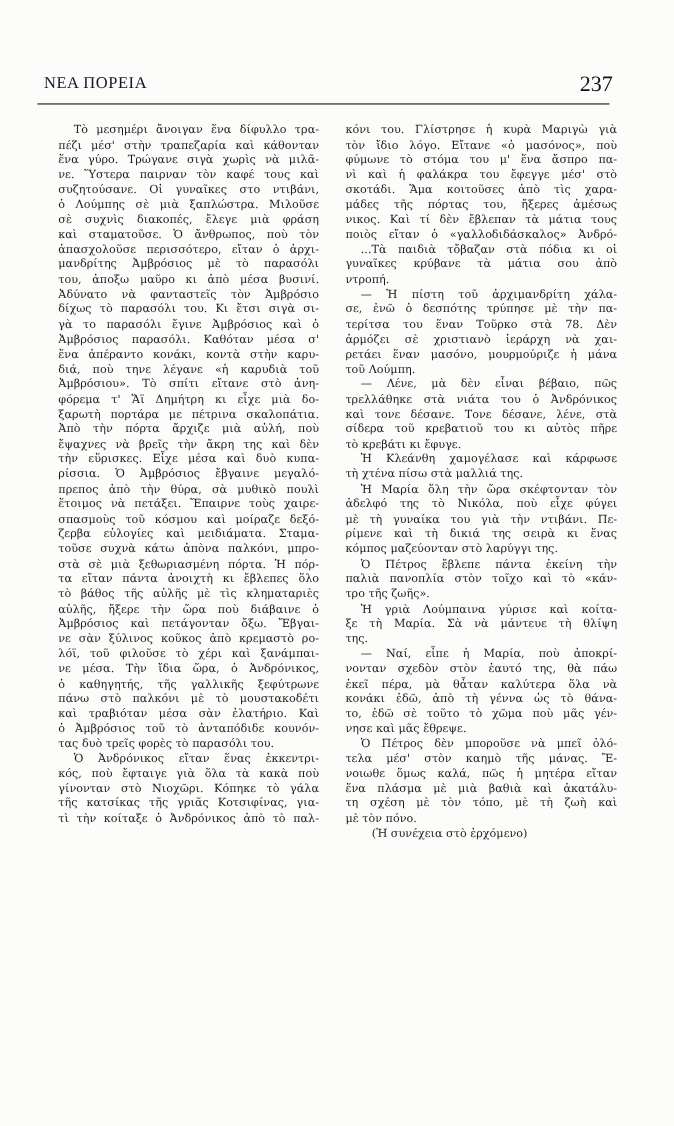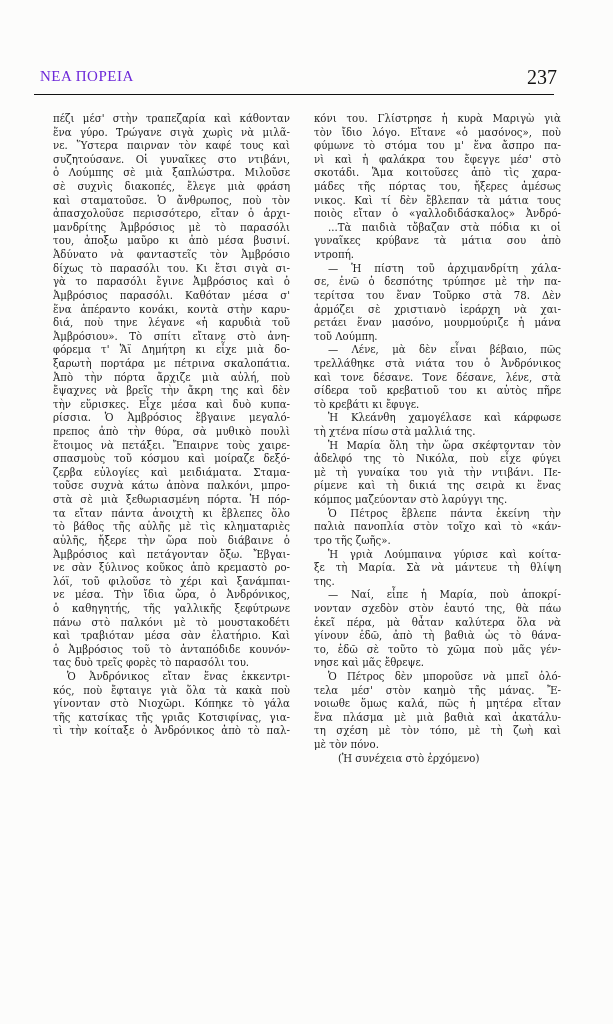--- a/index.html
+++ b/index.html
@@ -1,19 +1,19 @@
 <!DOCTYPE html>
 <html><head>
   <meta charset="utf-8">
   <style>
     html, body { margin: 0; padding: 0; background: #fefefe; }
     body { width: 613px; height: 1024px; position: relative; overflow: hidden; font-family: "DejaVu Serif", "Liberation Serif", serif; color: #1a1a1a; }
     .page { position: absolute; left: 0; top: 0; width: 613px; height: 1024px; background: #fcfcfb; }
     .running-head { position: absolute; left: 40px; top: 66px; width: 517px; height: 22px; }
-    .journal-title { position: absolute; left: 0; top: 2px; font-family: "Liberation Serif", serif; font-size: 15px; letter-spacing: 0.5px; font-weight: 400; color: #6d28d9; }
+    .journal-title { position: absolute; left: 0; top: 2px; font-family: "Liberation Serif", serif; font-size: 15px; letter-spacing: 0.5px; font-weight: 400; color: #0f172a; }
     .page-number { position: absolute; right: 0; top: 0; font-family: "Liberation Serif", serif; font-size: 20px; color: #111; }
     .head-rule { position: absolute; left: 34px; top: 94px; width: 520px; height: 0; border-top: 1.5px solid #111; }
     .col { position: absolute; top: 112px; font-size: 10.2px; line-height: 13.62px; font-family: "DejaVu Serif", serif; color: #1b1b1b; }
     .col-left { left: 53px; width: 237px; }
     .col-right { left: 314px; width: 247px; }
     .line { display: block; white-space: nowrap; text-align: justify; text-align-last: justify; height: 13.62px; overflow: visible; }
     .line.last { text-align-last: left; }
     .line.indent { padding-left: 14px; }
     .line.indent2 { padding-left: 24px; }
   </style>
@@ -21,20 +21,21 @@
 <body>
 
 <div class="page">
   <div class="running-head">
     <span class="journal-title">ΝΕΑ ΠΟΡΕΙΑ</span>
     <span class="page-number">237</span>
   </div>
   <div class="head-rule"></div>
 
   <div class="col col-left" id="col-left">
+      <span class="line indent">Τὸ μεσημέρι ἄνοιγαν ἕνα δίφυλλο τρα-</span>
       <span class="line">πέζι μέσ' στὴν τραπεζαρία καὶ κάθονταν</span>
       <span class="line">ἕνα γύρο. Τρώγανε σιγὰ χωρὶς νὰ μιλᾶ-</span>
       <span class="line">νε. Ὕστερα παιρναν τὸν καφέ τους καὶ</span>
       <span class="line">συζητούσανε. Οἱ γυναῖκες στο ντιβάνι,</span>
       <span class="line">ὁ Λούμπης σὲ μιὰ ξαπλώστρα. Μιλοῦσε</span>
       <span class="line">σὲ συχνὶς διακοπές, ἔλεγε μιὰ φράση</span>
       <span class="line">καὶ σταματοῦσε. Ὁ ἄνθρωπος, ποὺ τὸν</span>
       <span class="line">ἀπασχολοῦσε περισσότερο, εἴταν ὁ ἀρχι-</span>
       <span class="line">μανδρίτης Ἀμβρόσιος μὲ τὸ παρασόλι</span>
       <span class="line">του, ἀποξω μαῦρο κι ἀπὸ μέσα βυσινί.</span>
@@ -107,21 +108,21 @@
       <span class="line last">κόμπος μαζεύονταν στὸ λαρύγγι της.</span>
       <span class="line indent">Ὁ Πέτρος ἔβλεπε πάντα ἐκείνη τὴν</span>
       <span class="line">παλιὰ πανοπλία στὸν τοῖχο καὶ τὸ «κάν-</span>
       <span class="line last">τρο τῆς ζωῆς».</span>
       <span class="line indent">Ἡ γριὰ Λούμπαινα γύρισε καὶ κοίτα-</span>
       <span class="line">ξε τὴ Μαρία. Σὰ νὰ μάντευε τὴ θλίψη</span>
       <span class="line last">της.</span>
       <span class="line indent">— Ναί, εἶπε ἡ Μαρία, ποὺ ἀποκρί-</span>
       <span class="line">νονταν σχεδὸν στὸν ἑαυτό της, θὰ πάω</span>
       <span class="line">ἐκεῖ πέρα, μὰ θἆταν καλύτερα ὅλα νὰ</span>
-      <span class="line">γίνουν ἐδῶ, ἀπὸ τὴ βαθιὰ ὡς τὸ θάνα-</span>
+      <span class="line">κονάκι ἐδῶ, ἀπὸ τὴ γέννα ὡς τὸ θάνα-</span>
       <span class="line">το, ἐδῶ σὲ τοῦτο τὸ χῶμα ποὺ μᾶς γέν-</span>
       <span class="line last">νησε καὶ μᾶς ἔθρεψε.</span>
       <span class="line indent">Ὁ Πέτρος δὲν μποροῦσε νὰ μπεῖ ὁλό-</span>
       <span class="line">τελα μέσ' στὸν καημὸ τῆς μάνας. Ἔ-</span>
       <span class="line">νοιωθε ὅμως καλά, πῶς ἡ μητέρα εἴταν</span>
       <span class="line">ἕνα πλάσμα μὲ μιὰ βαθιὰ καὶ ἀκατάλυ-</span>
       <span class="line">τη σχέση μὲ τὸν τόπο, μὲ τὴ ζωὴ καὶ</span>
       <span class="line last">μὲ τὸν πόνο.</span>
       <span class="line indent2 last">(Ἡ συνέχεια στὸ ἐρχόμενο)</span>
     </div>

